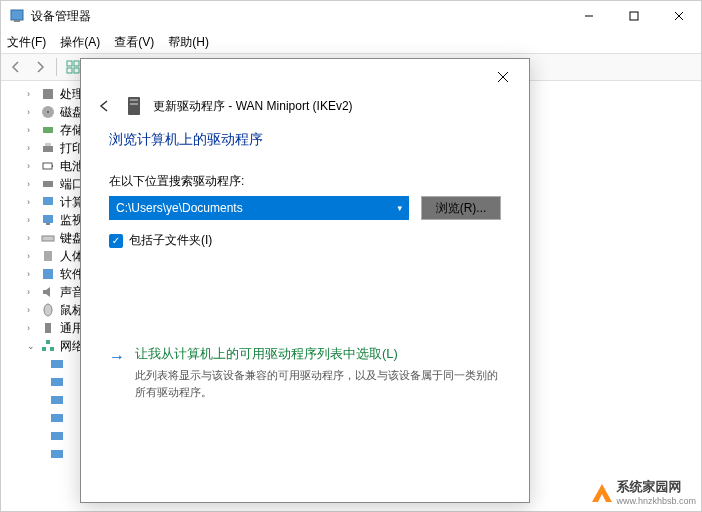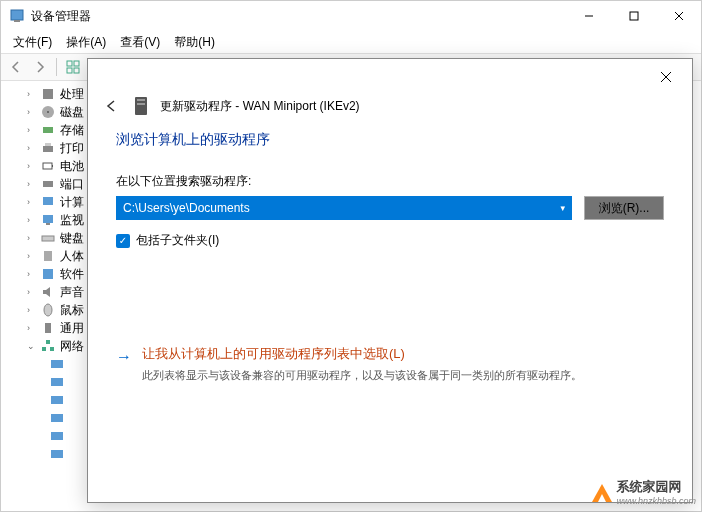--- a/index.html
+++ b/index.html
@@ -5,60 +5,60 @@
 * { box-sizing: border-box; margin: 0; padding: 0; font-family: "Microsoft YaHei", "Segoe UI", sans-serif; }
 body { background: #fff; width: 702px; height: 512px; overflow: hidden; position: relative; }
 
 .main-window { width: 702px; height: 512px; border: 1px solid #ccc; background: #fff; display: flex; flex-direction: column; }
 .titlebar { height: 30px; display: flex; align-items: center; justify-content: space-between; padding: 0 0 0 8px; font-size: 12px; }
 .titlebar-left { display: flex; align-items: center; gap: 6px; }
 .titlebar-icon { width: 16px; height: 16px; display: inline-flex; }
 .win-controls { display: flex; }
 .win-btn { width: 45px; height: 30px; display: flex; align-items: center; justify-content: center; font-size: 10px; color: #333; }
 
-.menubar { height: 22px; display: flex; align-items: center; padding: 0 12px; font-size: 12px; gap: 14px; }
+.menubar { height: 22px; display: flex; align-items: center; padding: 0 6px; font-size: 12px; gap: 14px; }
 .menubar span { cursor: default; }
 
 .toolbar { height: 28px; border-top: 1px solid #e0e0e0; border-bottom: 1px solid #e0e0e0; display: flex; align-items: center; padding: 0 4px; gap: 2px; background: #f9f9f9; }
 .tool-btn { width: 22px; height: 22px; display: flex; align-items: center; justify-content: center; font-size: 11px; color: #555; }
 .tool-sep { width: 1px; height: 18px; background: #ccc; margin: 0 3px; }
 .tool-icon { width: 14px; height: 14px; }
 
 .content { flex: 1; display: flex; overflow: hidden; }
 .tree { width: 100%; padding: 4px; font-size: 12px; overflow: hidden; }
 .tree-item { display: flex; align-items: center; height: 18px; gap: 4px; padding-left: 6px; white-space: nowrap; }
 .tree-item.child { padding-left: 22px; }
 .expander { width: 9px; font-size: 9px; color: #666; }
 .tree-icon { width: 16px; height: 16px; display: inline-flex; align-items: center; justify-content: center; font-size: 11px; }
 
 
-.dialog { position: absolute; left: 87px; top: 58px; width: 606px; height: 445px; background: #fff; border: 1px solid #888; box-shadow: 0 4px 20px rgba(0,0,0,.2); display: flex; flex-direction: column; }
+.dialog { position: absolute; left: 80px; top: 58px; width: 450px; height: 445px; background: #fff; border: 1px solid #888; box-shadow: 0 4px 20px rgba(0,0,0,.2); display: flex; flex-direction: column; }
 .dlg-titlebar { height: 36px; display: flex; align-items: center; justify-content: flex-end; padding: 0 6px; }
 .dlg-close { width: 40px; height: 30px; display: flex; align-items: center; justify-content: center; font-size: 14px; }
 .dlg-header { display: flex; align-items: center; padding: 0 12px 14px 12px; gap: 10px; font-size: 12px; }
 .back-arrow { width: 22px; height: 22px; display: flex; align-items: center; justify-content: center; font-size: 14px; color: #333; }
 .dev-icon { width: 18px; height: 22px; }
 .dlg-body { padding: 0 28px; flex: 1; }
 .dlg-heading { color: #003399; font-size: 14px; font-weight: normal; margin-bottom: 24px; }
 .field-label { font-size: 12px; margin-bottom: 6px; margin-top: 21px; }
 .path-row { display: flex; gap: 12px; margin-bottom: 12px; align-items: center; }
 .path-input { flex: 1; height: 24px; border: 1px solid #0078d7; background: #0078d7; color: #fff; font-size: 12px; padding: 0 6px; display: flex; align-items: center; justify-content: space-between; }
 .path-input .chev { color: #fff; font-size: 9px; }
 .browse-btn { min-width: 80px; height: 24px; border: 1px solid #adadad; background: #737373; font-size: 12px; display: flex; align-items: center; justify-content: center; padding: 0 10px; }
 .checkbox-row { display: flex; align-items: center; gap: 6px; font-size: 12px; }
 .checkbox { width: 14px; height: 14px; background: #0078d7; color: #fff; display: flex; align-items: center; justify-content: center; font-size: 10px; border-radius: 2px; }
 .pick-option { margin-top: 96px; display: flex; gap: 10px; }
 .pick-arrow { color: #0066cc; font-size: 16px; line-height: 1.2; }
 .pick-text { font-size: 12px; }
-.pick-title { color: #c2410c; font-size: 13px; margin-bottom: 4px; }
+.pick-title { color: #15803d; font-size: 13px; margin-bottom: 4px; }
 .pick-desc { color: #555; font-size: 11px; line-height: 1.5; }
 
 .watermark { position: absolute; right: 6px; bottom: 6px; display: flex; align-items: center; gap: 0; font-size: 13px; font-weight: bold; color: #444; }
 .wm-logo { width: 28px; height: 28px; }
-.wm-sub { font-size: 9px; font-weight: normal; color: #888; display: block; font-style: italic; }
+.wm-sub { font-size: 9px; font-weight: normal; color: #888; display: block; }
 </style>
 </head>
 <body>
 
 <div class="main-window">
 
   <div class="titlebar">
     <div class="titlebar-left">
       <span class="titlebar-icon">
         <svg viewBox="0 0 16 16">

